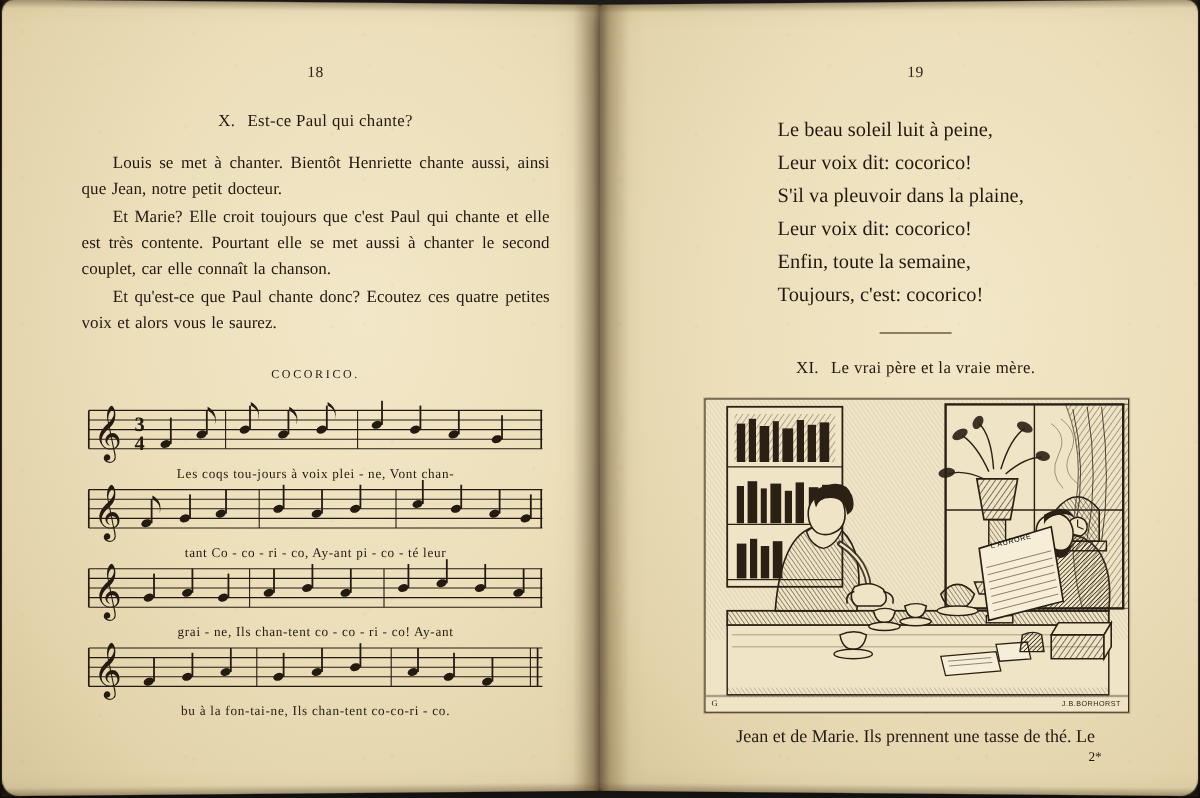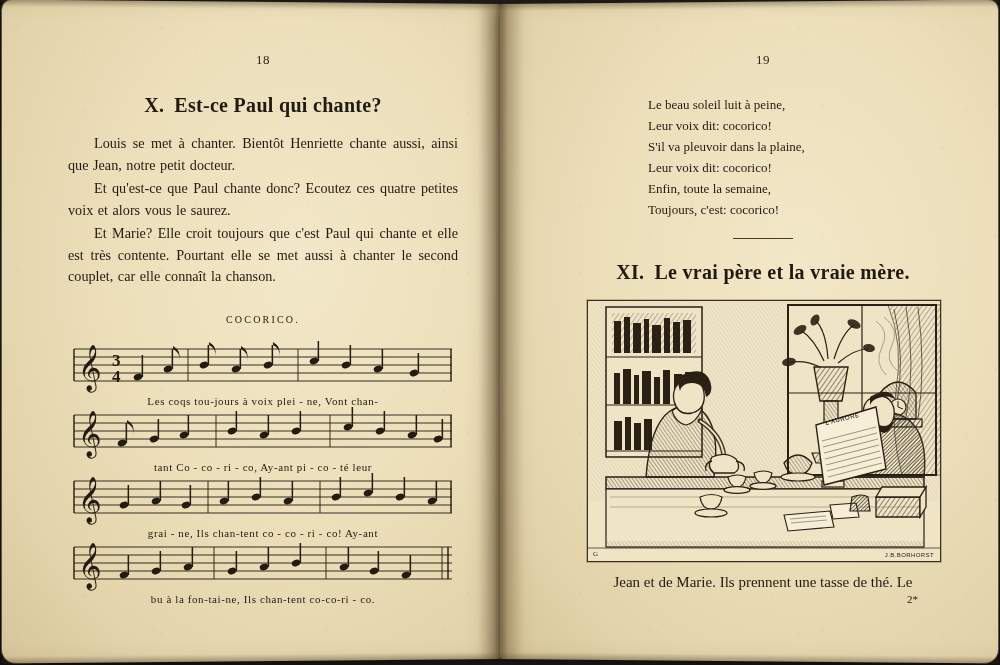--- a/index.html
+++ b/index.html
@@ -100,37 +100,37 @@
 
   .folio {
     text-align: center;
     font-size: 13px;
     letter-spacing: .5px;
     margin-bottom: 26px;
     color: #30251a;
   }
   .section-title {
     text-align: center;
-    font-weight: bold;
-    font-size: 20px;
+    font-weight: normal;
+    font-size: 14px;
     letter-spacing: .3px;
     margin: 0 0 16px 0;
   }
   .section-title .num { margin-right: 10px; }
   p.para {
     margin: 0 0 2px 0;
     font-size: 14.2px;
     line-height: 1.52;
     text-align: justify;
     text-indent: 26px;
     word-spacing: 1px;
   }
   .verse {
     margin: 0 0 0 80px;
-    font-size: 13px;
+    font-size: 17px;
     line-height: 1.62;
   }
   .verse div { white-space: nowrap; }
   .rule {
     width: 60px;
     height: 1px;
     background: #4a3a24;
     margin: 18px auto 22px auto;
   }
   .song-title {
@@ -220,22 +220,22 @@
     <div class="gutter"></div>
 
     <div class="content col-left">
       <div class="folio">18</div>
 
       <div class="section-title">
         <span class="num">X.</span><span>Est-ce Paul qui chante?</span>
       </div>
 
       <p class="para">Louis se met à chanter. Bientôt Henriette chante aussi, ainsi que Jean, notre petit docteur.</p>
+      <p class="para">Et Marie? Elle croit toujours que c'est Paul qui chante et elle est très contente. Pourtant elle se met aussi à chanter le second couplet, car elle connaît la chanson.</p>
       <p class="para">Et qu'est-ce que Paul chante donc? Ecoutez ces quatre petites voix et alors vous le saurez.</p>
-      <p class="para">Et Marie? Elle croit toujours que c'est Paul qui chante et elle est très contente. Pourtant elle se met aussi à chanter le second couplet, car elle connaît la chanson.</p>
 
       <div class="song-title">COCORICO.</div>
 
       <div class="score">
 
         <div class="staff-row">
           <svg width="390" height="60" viewBox="0 0 390 60">
             <g stroke="#231b10" stroke-width="0.9">
               <line x1="6" y1="12" x2="384" y2="12"></line>
               <line x1="6" y1="20" x2="384" y2="20"></line>

